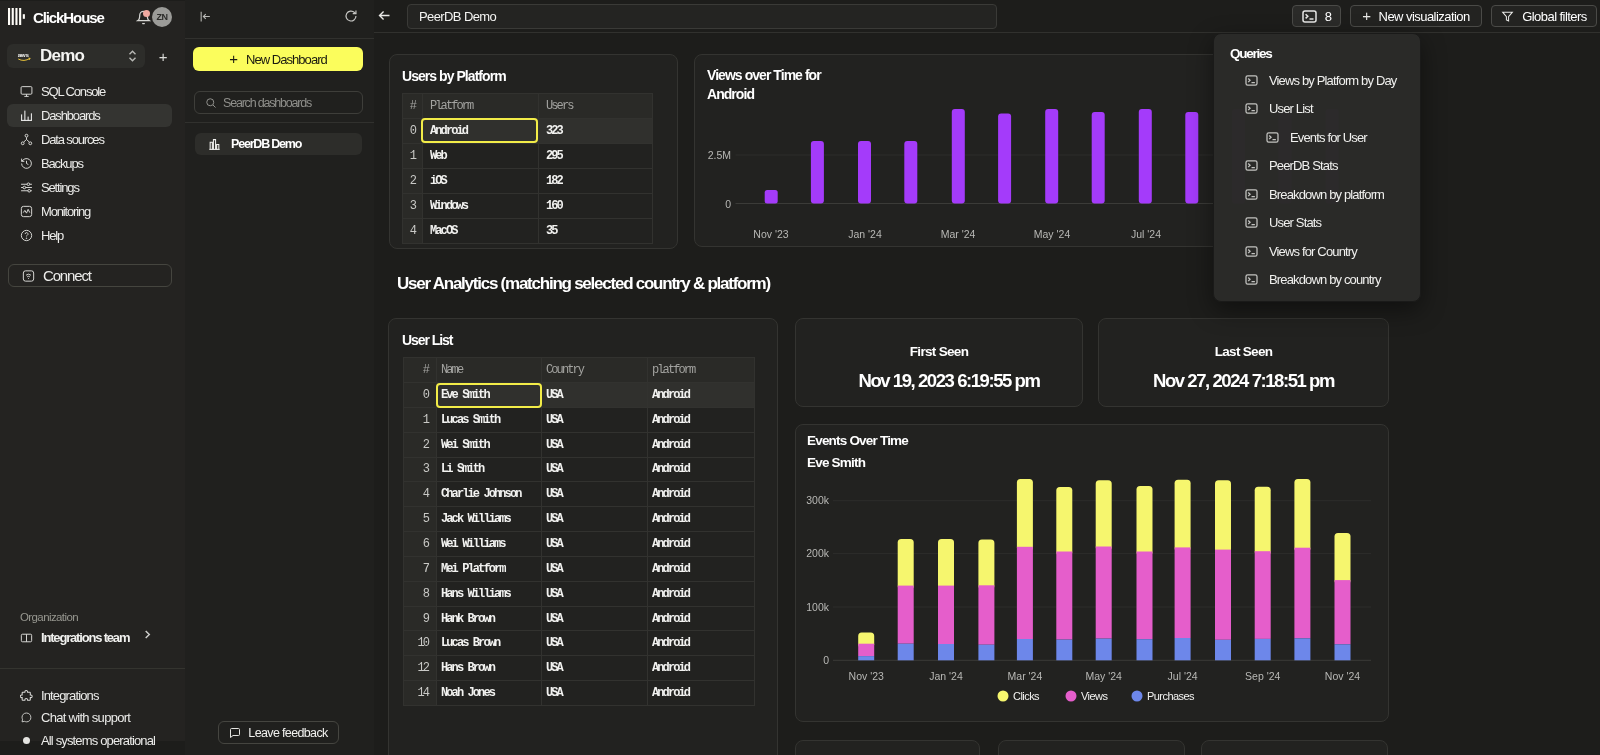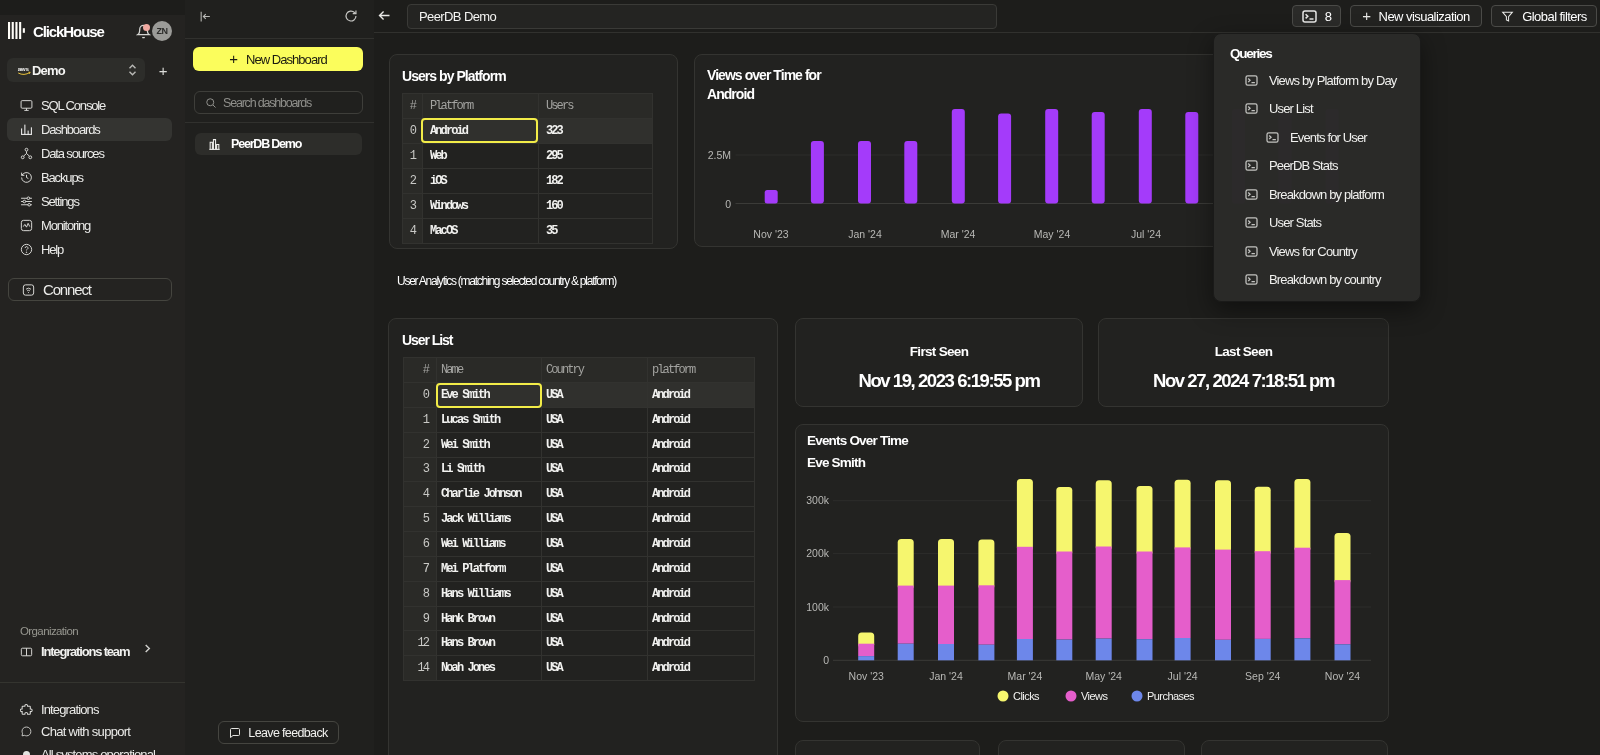--- a/index.html
+++ b/index.html
@@ -1,20 +1,20 @@
 <!DOCTYPE html>
 <html><head>
 <meta charset="utf-8">
 <style>
   * { margin:0; padding:0; box-sizing:border-box; -webkit-font-smoothing:antialiased; }
   #sidebar,#panel2,#main,#dropdown,.card,#topbar { transform:translateZ(0); }
   html,body { width:1600px; height:755px; overflow:hidden; background:#1d1d1b; font-family:"Liberation Sans", sans-serif; }
   .abs { position:absolute; }
   
-  #sidebar { position:absolute; left:0; top:15px; width:185px; height:740px; background:rgba(36,35,33,0.99); color:#e8e8e6; letter-spacing:-0.4px; }
+  #sidebar { position:absolute; left:0; top:1px; width:185px; height:740px; background:rgba(36,35,33,0.99); color:#e8e8e6; letter-spacing:-0.4px; }
   .navitem { position:absolute; left:7px; width:165px; height:23px; border-radius:6px; display:flex; align-items:center; font-size:13px; font-weight:400; letter-spacing:-1.15px; color:#ebebe9; }
   .navitem .ic { width:13px; height:15px; margin-left:13px; margin-right:8px; flex:none; display:flex; align-items:center; justify-content:center; }
   .navitem.sel { background:#343431; }
   
   #panel2 { position:absolute; left:185px; top:0; width:189px; height:755px; background:rgba(32,32,30,0.99); }
   
   #main { position:absolute; left:374px; top:0; width:1226px; height:755px; background:rgba(29,29,27,0.99); }
   #topbar { position:absolute; left:0; top:0; width:1226px; height:33px; background:rgba(29,29,27,0.99); border-bottom:1px solid #31312e; }
   .card { position:absolute; background:rgba(34,34,32,0.99); border:1px solid #343431; border-radius:8px; }
   .cardtitle { position:absolute; font-size:14px; font-weight:700; color:#fff; letter-spacing:-0.95px; }
@@ -51,21 +51,21 @@
   </svg>
   <div class="abs" style="left:143px;top:8.5px;width:7px;height:7px;border-radius:50%;background:#f0a9a0;"></div>
 
   <div class="abs" style="left:152px;top:6px;width:20px;height:20px;border-radius:50%;background:#9b9b98;color:#2c2c2a;font-size:9px;font-weight:700;display:flex;align-items:center;justify-content:center;">ZN</div>
 
   <div class="abs" style="left:7px;top:43px;width:138px;height:24px;border-radius:6px;background:#2d2d2a;display:flex;align-items:center;">
     <svg style="margin-left:10px" width="15" height="11" viewBox="0 0 24 16">
       <text x="1" y="9" font-size="10" font-weight="700" fill="#f4f4f2" font-family="Liberation Sans">aws</text>
       <path d="M2 12 q 9 5 19 -1 l -2.6 -.4 m 2.6 .4 l -1.2 2.2" stroke="#e8c23a" stroke-width="1.6" fill="none"></path>
     </svg>
-    <span style="margin-left:0;font-size:13px;font-weight:700;letter-spacing:-0.8px;color:#f4f4f2;">Demo</span>
+    <span style="margin-left:8px;font-size:17px;font-weight:700;letter-spacing:-0.8px;color:#f4f4f2;">Demo</span>
     <svg style="margin-left:auto;margin-right:8px" width="9" height="12" viewBox="0 0 9 12" fill="none" stroke="#b9b9b6" stroke-width="1.4">
       <path d="M1.5 4.2 L4.5 1.2 L7.5 4.2"></path>
         <path d="M1.5 7.8 L4.5 10.8 L7.5 7.8"></path>
     </svg>
   </div>
   <div class="abs" style="left:155px;top:43px;width:16px;height:24px;display:flex;align-items:center;justify-content:center;color:#dcdcd9;font-size:15px;font-weight:400;">+</div>
 
   <div class="navitem" style="top:79px"><span class="ic">
     <svg width="15" height="15" viewBox="0 0 24 24" fill="none" stroke="#d9d9d6" stroke-width="1.8">
           <rect x="2" y="3" width="20" height="14" rx="2"></rect>
@@ -299,21 +299,21 @@
     </g>
     <g font-size="10.5" fill="#b8b8b5" text-anchor="middle">
       <text x="77" y="184">Nov '23</text>
       <text x="171" y="184">Jan '24</text>
       <text x="264" y="184">Mar '24</text>
       <text x="358" y="184">May '24</text>
       <text x="452" y="184">Jul '24</text>
     </g>
   </svg>
 
-  <div class="abs" style="left:23px;top:274px;font-size:12px;font-weight:400;letter-spacing:-1.24px;color:#fff;">User Analytics (matching selected country &amp; platform)</div>
+  <div class="abs" style="left:23px;top:274px;font-size:17px;font-weight:700;letter-spacing:-1.24px;color:#fff;">User Analytics (matching selected country &amp; platform)</div>
 
   <div class="card" style="left:14px;top:318px;width:390px;height:450px;"></div>
   <div class="cardtitle" style="left:28px;top:332px;letter-spacing:-1.05px;">User List</div>
   <table class="mono abs" style="left:29px;top:357px;">
     <colgroup>
         <col style="width:33px">
         <col style="width:105px">
         <col style="width:106px">
         <col style="width:107px">
       </colgroup>
@@ -374,20 +374,26 @@
         </tr>
     <tr style="height:24.85px">
           <td class="num" style="text-align:right;padding-right:8px">8</td>
           <td style="padding-left:4px;">Hans Williams</td>
           <td style="padding-left:4px;">USA</td>
           <td style="padding-left:4px;">Android</td>
         </tr>
     <tr style="height:24.85px">
           <td class="num" style="text-align:right;padding-right:8px">9</td>
           <td style="padding-left:4px;">Hank Brown</td>
+          <td style="padding-left:4px;">USA</td>
+          <td style="padding-left:4px;">Android</td>
+        </tr>
+    <tr style="height:24.85px">
+          <td class="num" style="text-align:right;padding-right:8px">10</td>
+          <td style="padding-left:4px;">Lucas Brown</td>
           <td style="padding-left:4px;">USA</td>
           <td style="padding-left:4px;">Android</td>
         </tr>
     <tr style="height:24.85px">
           <td class="num" style="text-align:right;padding-right:8px">12</td>
           <td style="padding-left:4px;">Hans Brown</td>
           <td style="padding-left:4px;">USA</td>
           <td style="padding-left:4px;">Android</td>
         </tr>
     <tr style="height:24.85px">

